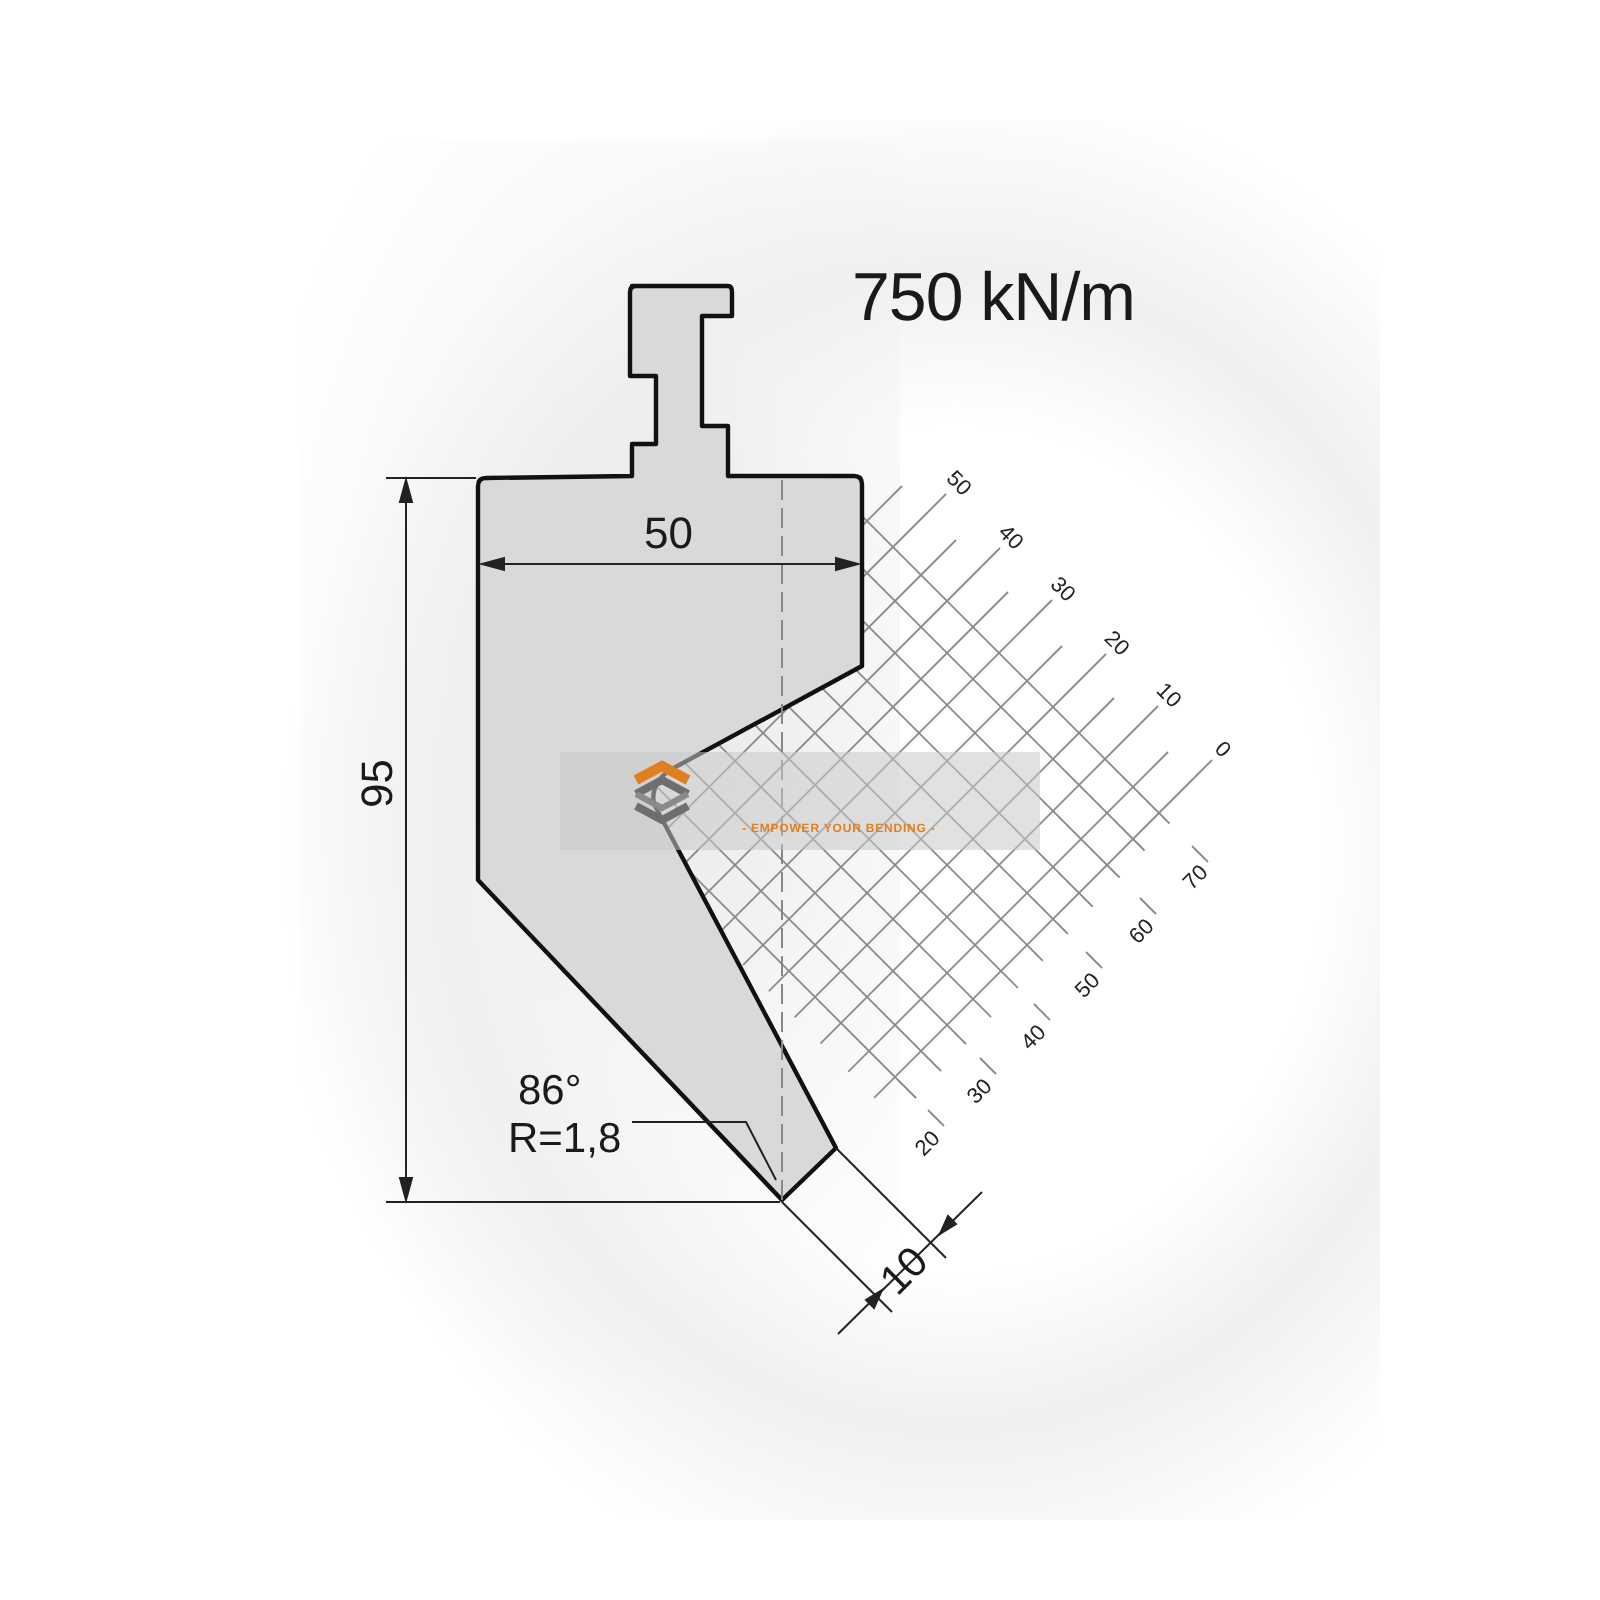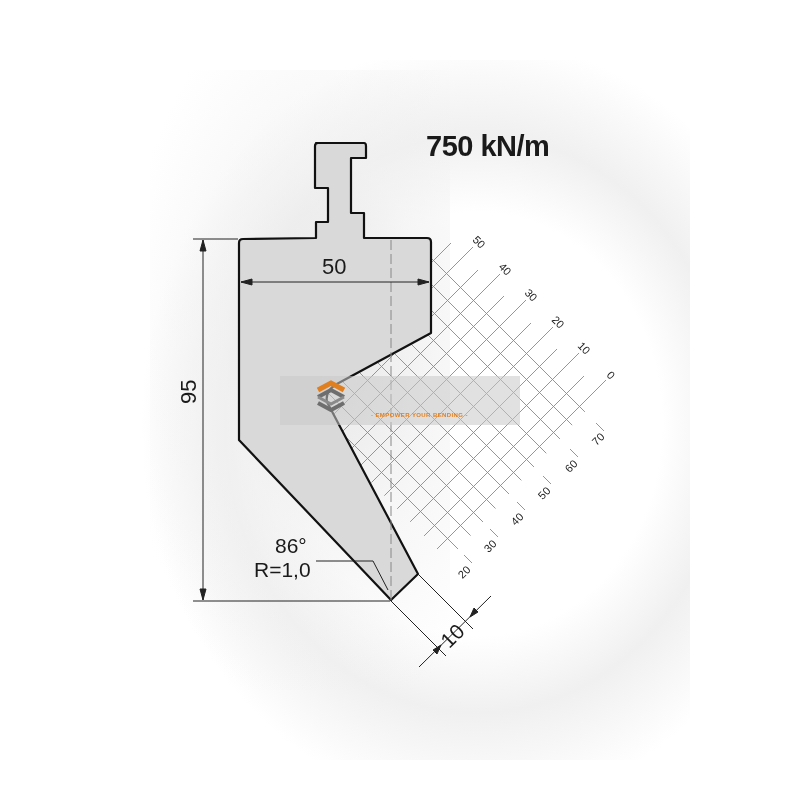--- a/index.html
+++ b/index.html
@@ -6,24 +6,24 @@
   body { width: 800px; height: 800px; background: #ffffff; position: relative; overflow: hidden; font-family: "Liberation Sans", sans-serif; }
   .stage { position: absolute; left: 0; top: 0; width: 800px; height: 800px; }
   .vignette { position: absolute; left: 130px; top: 60px; width: 560px; height: 700px;
     background: radial-gradient(ellipse 60% 55% at 62% 52%, #ffffff 55%, #f0f0f0 75%, rgba(255,255,255,0) 100%);
   }
   .vignette2 { position: absolute; left: 150px; top: 70px; width: 300px; height: 620px;
     background: radial-gradient(ellipse 70% 60% at 60% 45%, rgba(228,228,228,0.9) 0%, rgba(240,240,240,0.6) 50%, rgba(255,255,255,0) 100%);
   }
   svg { position: absolute; left: 0; top: 0; }
   .label { position: absolute; color: #1a1a1a; white-space: nowrap; }
-  .capacity { left: 426px; top: 130px; font-size: 29px; letter-spacing: -0.5px; font-weight: bold; }
+  .capacity { left: 426px; top: 130px; font-size: 34px; letter-spacing: -0.5px; }
   .dim50 { left: 322px; top: 254px; font-size: 22px; }
   .dim95 { left: 176px; top: 404px; font-size: 22px; transform: rotate(-90deg); transform-origin: left top; }
-  .angle { left: 259px; top: 534px; font-size: 21px; margin-left: 16px; }
+  .angle { left: 259px; top: 534px; font-size: 21px; }
   .radius { left: 254px; top: 558px; font-size: 21px; }
   .dim10 { left: 441px; top: 624px; font-size: 21px; transform: rotate(-45deg); transform-origin: center; }
   .tick { position: absolute; font-size: 11px; color: #222; transform: rotate(45deg); transform-origin: center; }
   .tickb { position: absolute; font-size: 11px; color: #222; transform: rotate(-45deg); transform-origin: center; }
   .watermark { position: absolute; left: 280px; top: 376px; width: 240px; height: 49px; background: rgba(200,200,200,0.55); }
   .wm-text { position: absolute; left: 352px; top: 379px; font-size: 30px; font-weight: bold; color: #6e6e6e; letter-spacing: -0.5px; }
   .wm-tag { position: absolute; left: 371px; top: 412px; font-size: 6px; font-weight: bold; color: #e07f1f; letter-spacing: 0.4px; }
   .wm-logo { position: absolute; left: 314px; top: 378px; width: 34px; height: 34px; }
 </style>
 </head>
@@ -123,21 +123,21 @@
     <polyline points="4,19 17,12 30,19" fill="none" stroke="#6e6e6e" stroke-width="4"></polyline>
     <polyline points="4,25 17,32 30,25" fill="none" stroke="#6e6e6e" stroke-width="4"></polyline>
     <polyline points="4,19 17,26 30,19" fill="none" stroke="#8a8a8a" stroke-width="3"></polyline>
   </svg>
   <div class="wm-tag">- EMPOWER YOUR BENDING -</div>
 
   <div class="label capacity">750 kN/m</div>
   <div class="label dim50">50</div>
   <div class="label dim95">95</div>
   <div class="label angle">86°</div>
-  <div class="label radius">R=1,0</div>
+  <div class="label radius">R=1,8</div>
   <div class="label dim10">10</div>
 
   <div class="tick" style="left:473px;top:236px;">50</div>
   <div class="tick" style="left:499px;top:263px;">40</div>
   <div class="tick" style="left:525px;top:289px;">30</div>
   <div class="tick" style="left:552px;top:316px;">20</div>
   <div class="tick" style="left:578px;top:342px;">10</div>
   <div class="tick" style="left:608px;top:369px;">0</div>
 
   <div class="tickb" style="left:458px;top:566px;">20</div>

